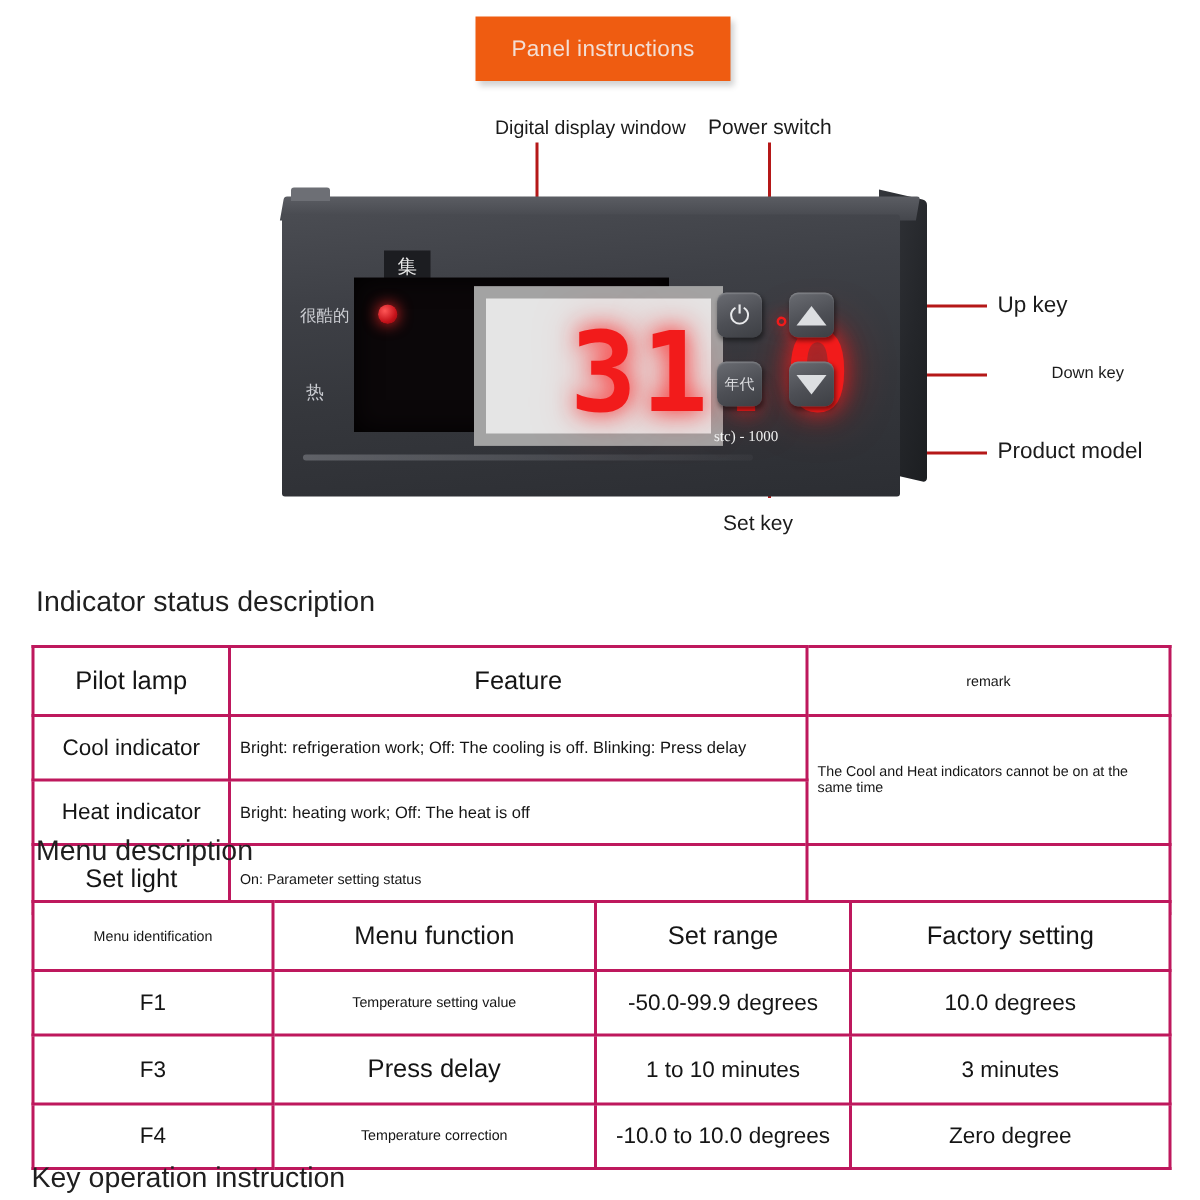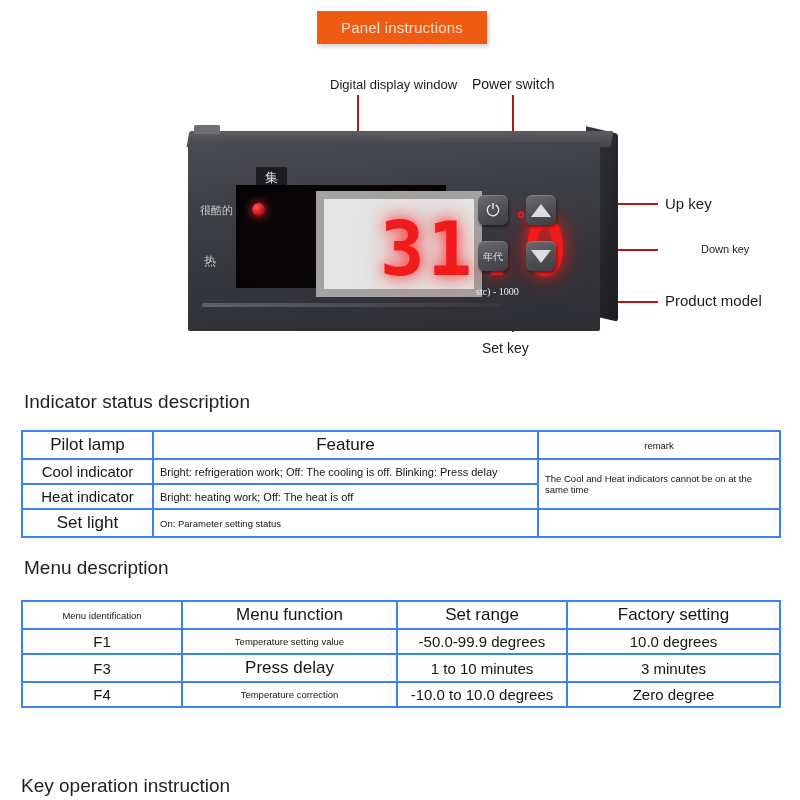--- a/index.html
+++ b/index.html
@@ -8,21 +8,21 @@
     background:#ffffff;
     font-family:"Liberation Sans",sans-serif;
     color:#1b1b1b;
     position:relative;
     overflow:hidden;
   }
   .abs{position:absolute;}
 
   
   #banner{
-    left:317px;top:11px;width:170px;height:33px;
+    left:317px;top:11px;width:170px;height:43px;
     background:#ef5c11;
     display:flex;align-items:center;justify-content:center;
     box-shadow:2px 3px 4px rgba(0,0,0,.18);
   }
   #banner .lbl{
     color:#f3ded4;font-size:15px;letter-spacing:.2px;
   }
 
   
   #device-figure{left:180px;top:125px;width:460px;height:200px;}
@@ -142,22 +142,22 @@
 
   
   .section-h{position:absolute;font-size:19px;color:#1f1f1f;}
 
   
   table.grid{
     position:absolute;border-collapse:collapse;table-layout:fixed;
     background:#fff;
   }
   table.grid td{
-    border:2px solid #3b82f6;
-    padding:3px 6px;
+    border:2px solid #be185d;
+    padding:12px 6px;
     vertical-align:middle;
     color:#151515;
   }
   .ctr{text-align:center;}
   .t-lg{font-size:17px;}
   .t-md{font-size:15px;}
   .t-sm{font-size:11px;}
   .t-xs{font-size:9.5px;}
 </style>
 </head>

